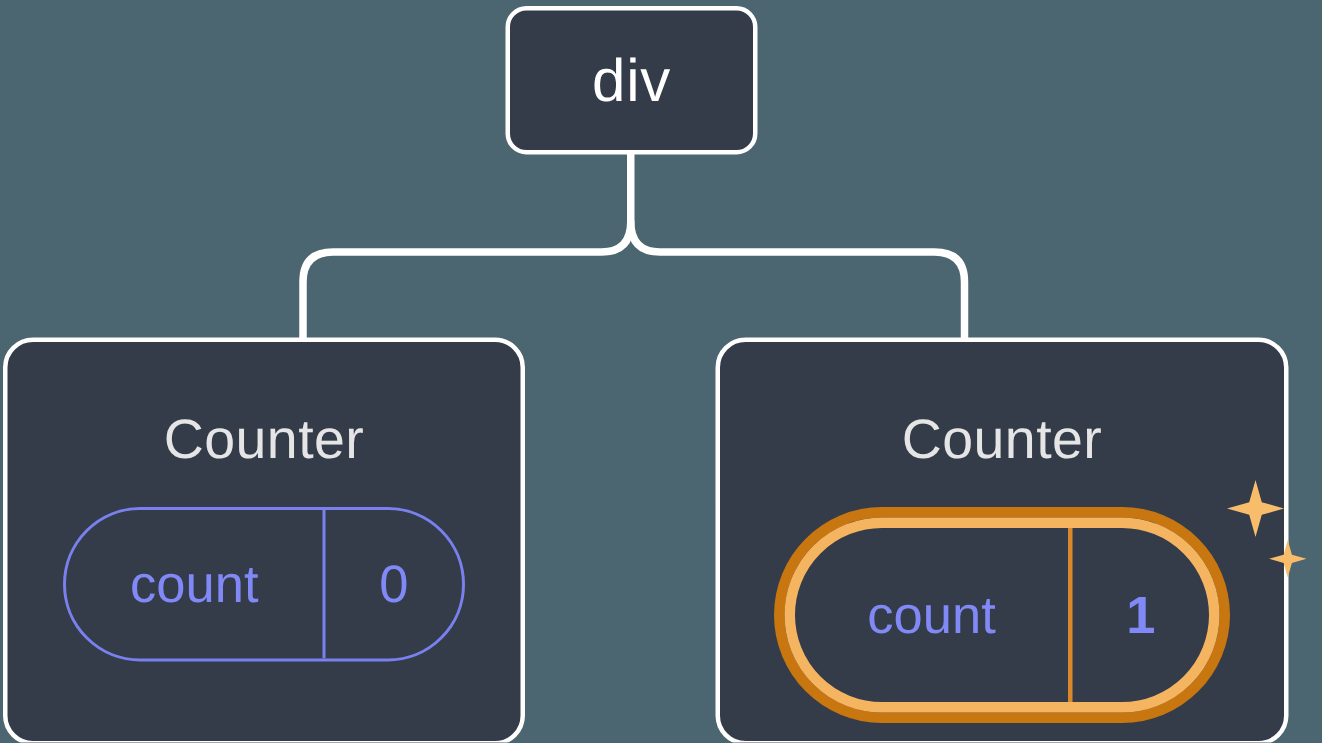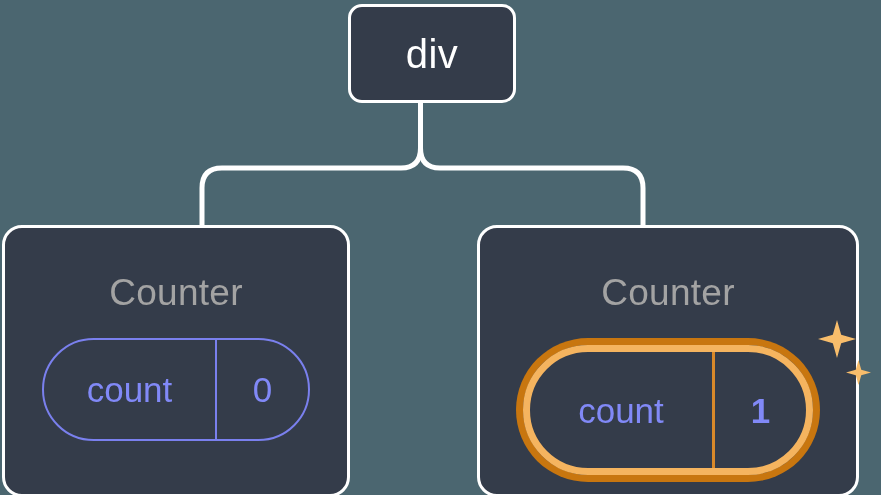--- a/index.html
+++ b/index.html
@@ -32,21 +32,21 @@
     position: absolute;
     box-sizing: border-box;
     background: #343c4a;
     border: 3px solid #ffffff;
     border-radius: 20px;
     display: flex;
     flex-direction: column;
     align-items: center;
   }
   .node.root {
-    left: 348px;
+    left: 337px;
     top: 4px;
     width: 168px;
     height: 99px;
     justify-content: center;
     border-radius: 14px;
   }
   .node.child {
     top: 225px;
     height: 272px;
     padding-top: 46px;
@@ -54,21 +54,21 @@
   .node.child-left  { left: 2px;   width: 348px; }
   .node.child-right { left: 477px; width: 382px; }
 
   .root-label {
     color: #ffffff;
     font-size: 40px;
     line-height: 1;
     letter-spacing: 0.5px;
   }
   .node-title {
-    color: #a3a3a3;
+    color: #e5e5e5;
     font-size: 37px;
     line-height: 1;
     letter-spacing: 0.3px;
   }
 
   
   .pill-wrap {
     position: relative;
     margin-top: 27px;
     display: flex;

